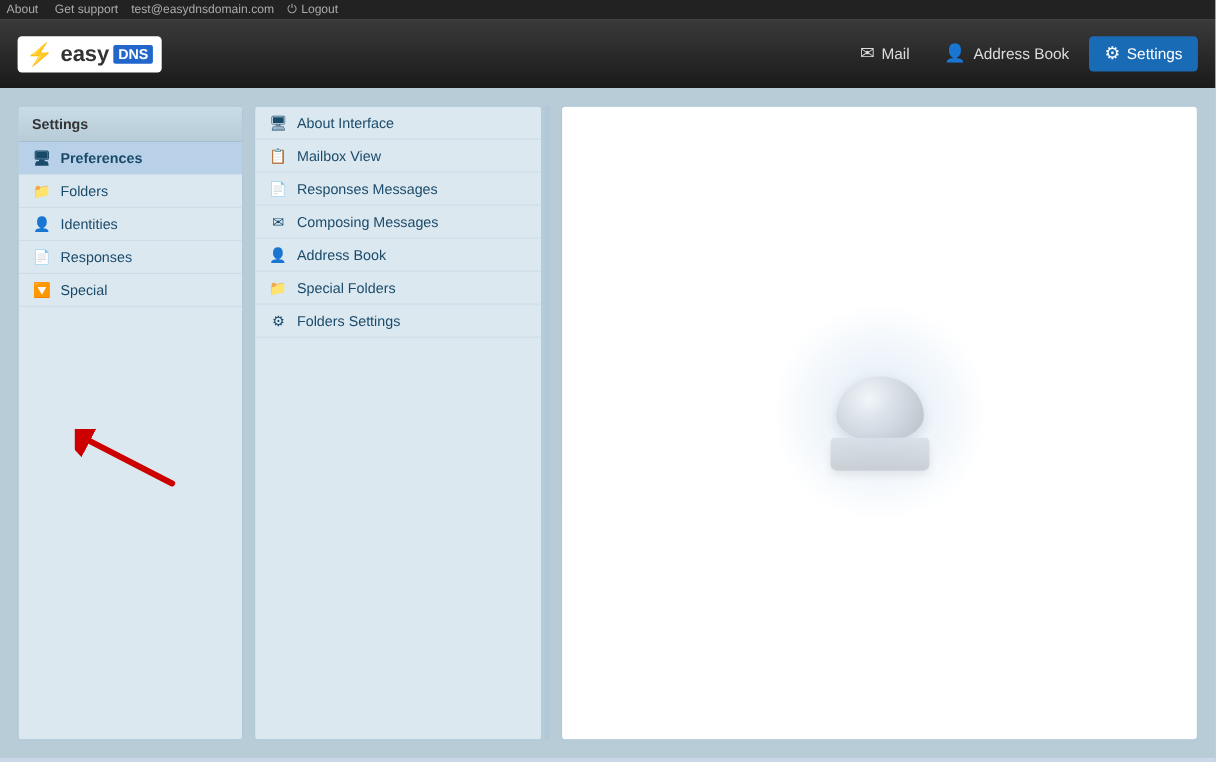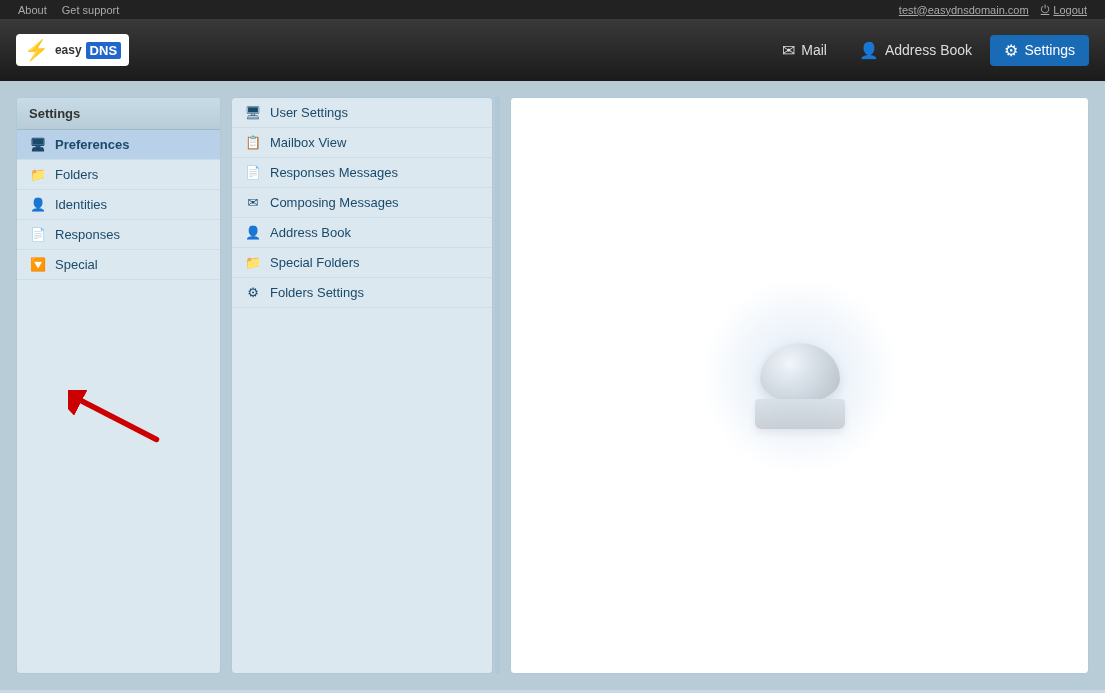--- a/index.html
+++ b/index.html
@@ -3,27 +3,26 @@
   <meta charset="utf-8">
   <style>
     * { margin: 0; padding: 0; box-sizing: border-box; }
     body { font-family: Arial, sans-serif; font-size: 13px; background: #c8d8e8; width: 1105px; height: 693px; overflow: hidden; }
 
     
     #topbar {
       background: #222;
       color: #aaa;
       font-size: 11px;
-      padding: 3px 18px;
-      display: flex;
-      justify-content: space-between;
+      padding: 3px 6px;
+      display: flex;
       align-items: center;
     }
     #topbar-links a { color: #aaa; text-decoration: none; margin-right: 12px; }
-    #topbar-right { display: flex; align-items: center; gap: 12px; text-decoration: underline; }
+    #topbar-right { display: flex; align-items: center; gap: 12px; }
     #logout-btn { color: #aaa; background: none; border: none; cursor: pointer; font-size: 11px; display: flex; align-items: center; gap: 4px; }
 
     
     #header {
       background: linear-gradient(to bottom, #3a3a3a, #1a1a1a);
       height: 62px;
       display: flex;
       align-items: center;
       padding: 0 16px;
       gap: 0;
@@ -34,21 +33,21 @@
       margin-right: auto;
     }
     #logo-box {
       background: #fff;
       border-radius: 4px;
       padding: 4px 8px;
       display: flex;
       align-items: center;
       gap: 4px;
     }
-    #logo-easy { color: #333; font-weight: bold; font-size: 12px; }
+    #logo-easy { color: #333; font-weight: bold; font-size: 20px; }
     #logo-dns { color: #fff; background: #2266cc; padding: 1px 4px; border-radius: 2px; font-weight: bold; font-size: 13px; }
     #logo-lightning { color: #f90; font-size: 20px; font-weight: bold; margin-right: 2px; }
 
     #nav-buttons { display: flex; gap: 4px; align-items: center; }
     .nav-btn {
       color: #ddd;
       background: none;
       border: none;
       cursor: pointer;
       font-size: 14px;
@@ -260,21 +259,21 @@
       <marker id="arrowhead" markerWidth="8" markerHeight="8" refX="0" refY="3" orient="auto">
         <polygon points="0 0, 8 3, 0 6" fill="#cc0000"></polygon>
       </marker>
     </defs>
     <line x1="80" y1="45" x2="12" y2="10" stroke="#cc0000" stroke-width="5" marker-end="url(#arrowhead)" stroke-linecap="round"></line>
   </svg>
 
   <div id="section-panel">
     <div class="section-item">
       <span class="panel-item-icon">🖥</span>
-      <span>User Settings</span>
+      <span>About Interface</span>
     </div>
     <div class="section-item">
       <span class="panel-item-icon">📋</span>
       <span>Mailbox View</span>
     </div>
     <div class="section-item">
       <span class="panel-item-icon">📄</span>
       <span>Responses Messages</span>
     </div>
     <div class="section-item">

